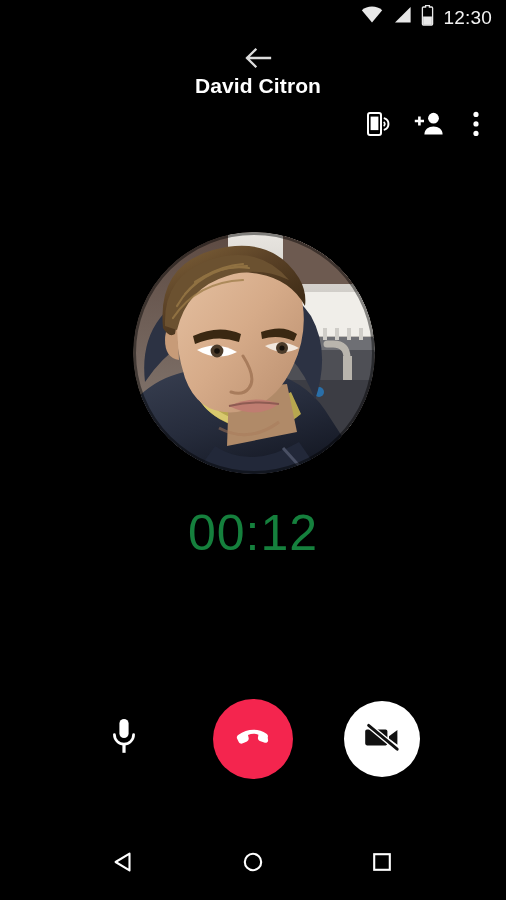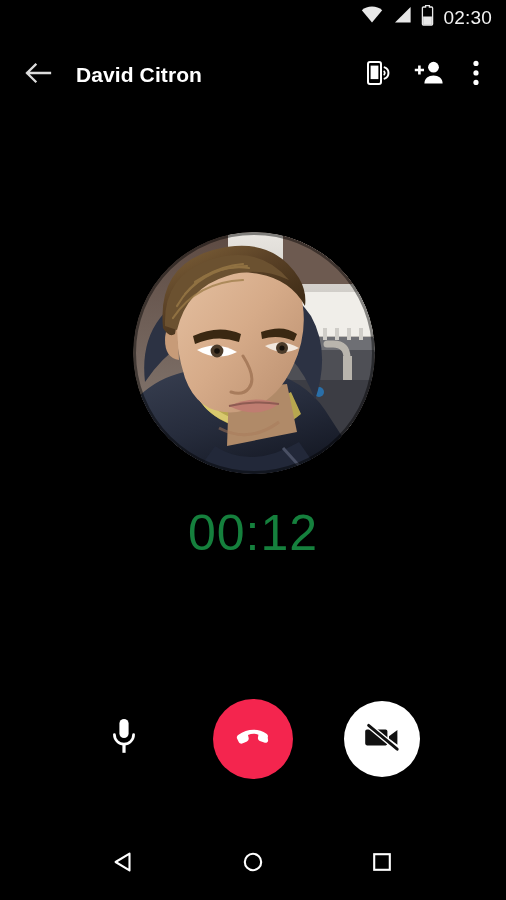--- a/index.html
+++ b/index.html
@@ -52,20 +52,21 @@
 
   
   .app-bar {
     position: absolute;
     top: 46px; left: 0;
     width: 506px;
     height: 58px;
     display: flex;
     align-items: center;
     z-index: 25;
+    flex-direction: column;
   }
   .back-btn {
     width: 56px;
     height: 56px;
     margin-left: 10px;
     display: flex;
     align-items: center;
     justify-content: center;
     cursor: pointer;
   }
@@ -211,21 +212,21 @@
           <path d="M18.6 1 L18.6 16.6 L3 16.6 Z" fill="#e8e8e8"></path>
         </svg>
       </span>
       <span class="ic-battery">
         <svg width="13" height="21" viewBox="0 0 13 21">
           <path d="M4.6 0.6 h3.8 v1.4 h2.2 a1 1 0 0 1 1 1 v16 a1 1 0 0 1 -1 1 h-8.2 a1 1 0 0 1 -1 -1 v-16 a1 1 0 0 1 1 -1 h2.2 z" fill="none" stroke="#e8e8e8" stroke-width="1.3"></path>
           <path d="M2.1 11.5 h8.8 v7.6 a0.6 0.6 0 0 1 -0.6 0.6 h-7.6 a0.6 0.6 0 0 1 -0.6 -0.6 z" fill="#e8e8e8"></path>
         </svg>
       </span>
     </div>
-    <div class="status-clock">02:30</div>
+    <div class="status-clock">12:30</div>
   </div>
 
   <div class="app-bar">
 
     <div class="back-btn">
       <span>
         <svg width="28" height="24" viewBox="0 0 28 24">
           <path d="M26 12 H3.4 M11.5 3.6 L3 12 L11.5 20.4" fill="none" stroke="#dcdcdc" stroke-width="2.3" stroke-linecap="square" stroke-linejoin="miter"></path>
         </svg>
       </span>

